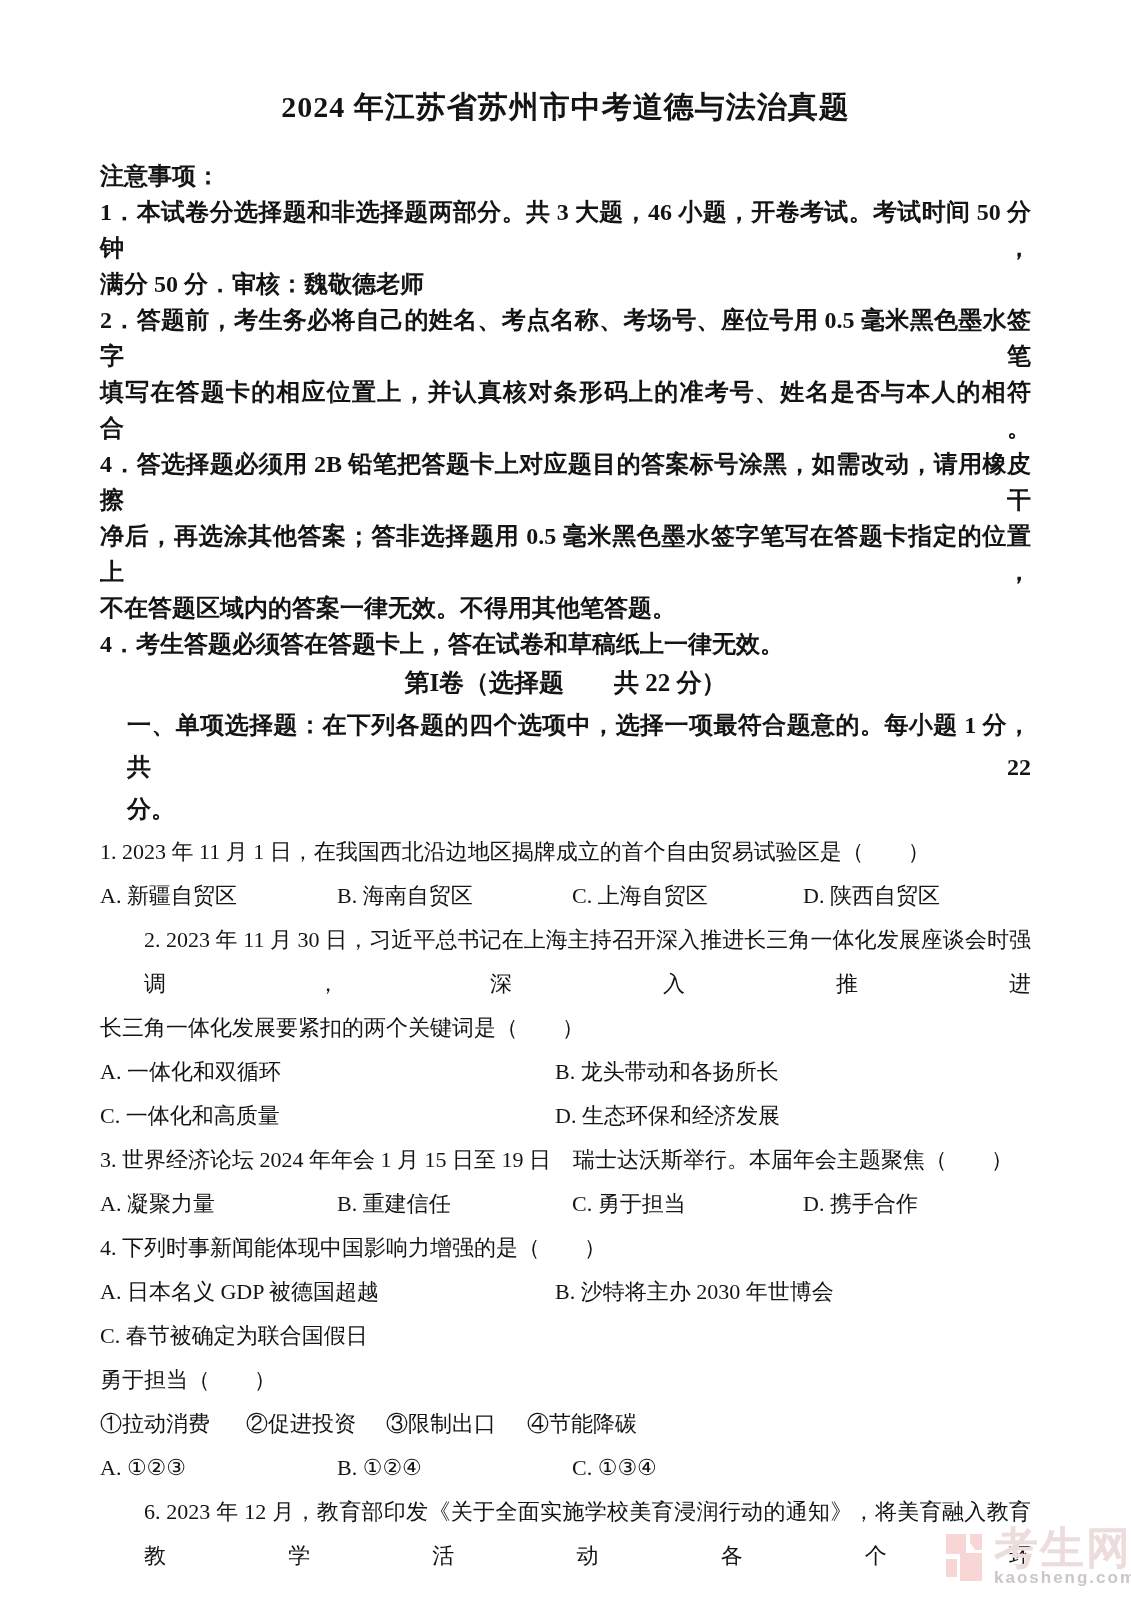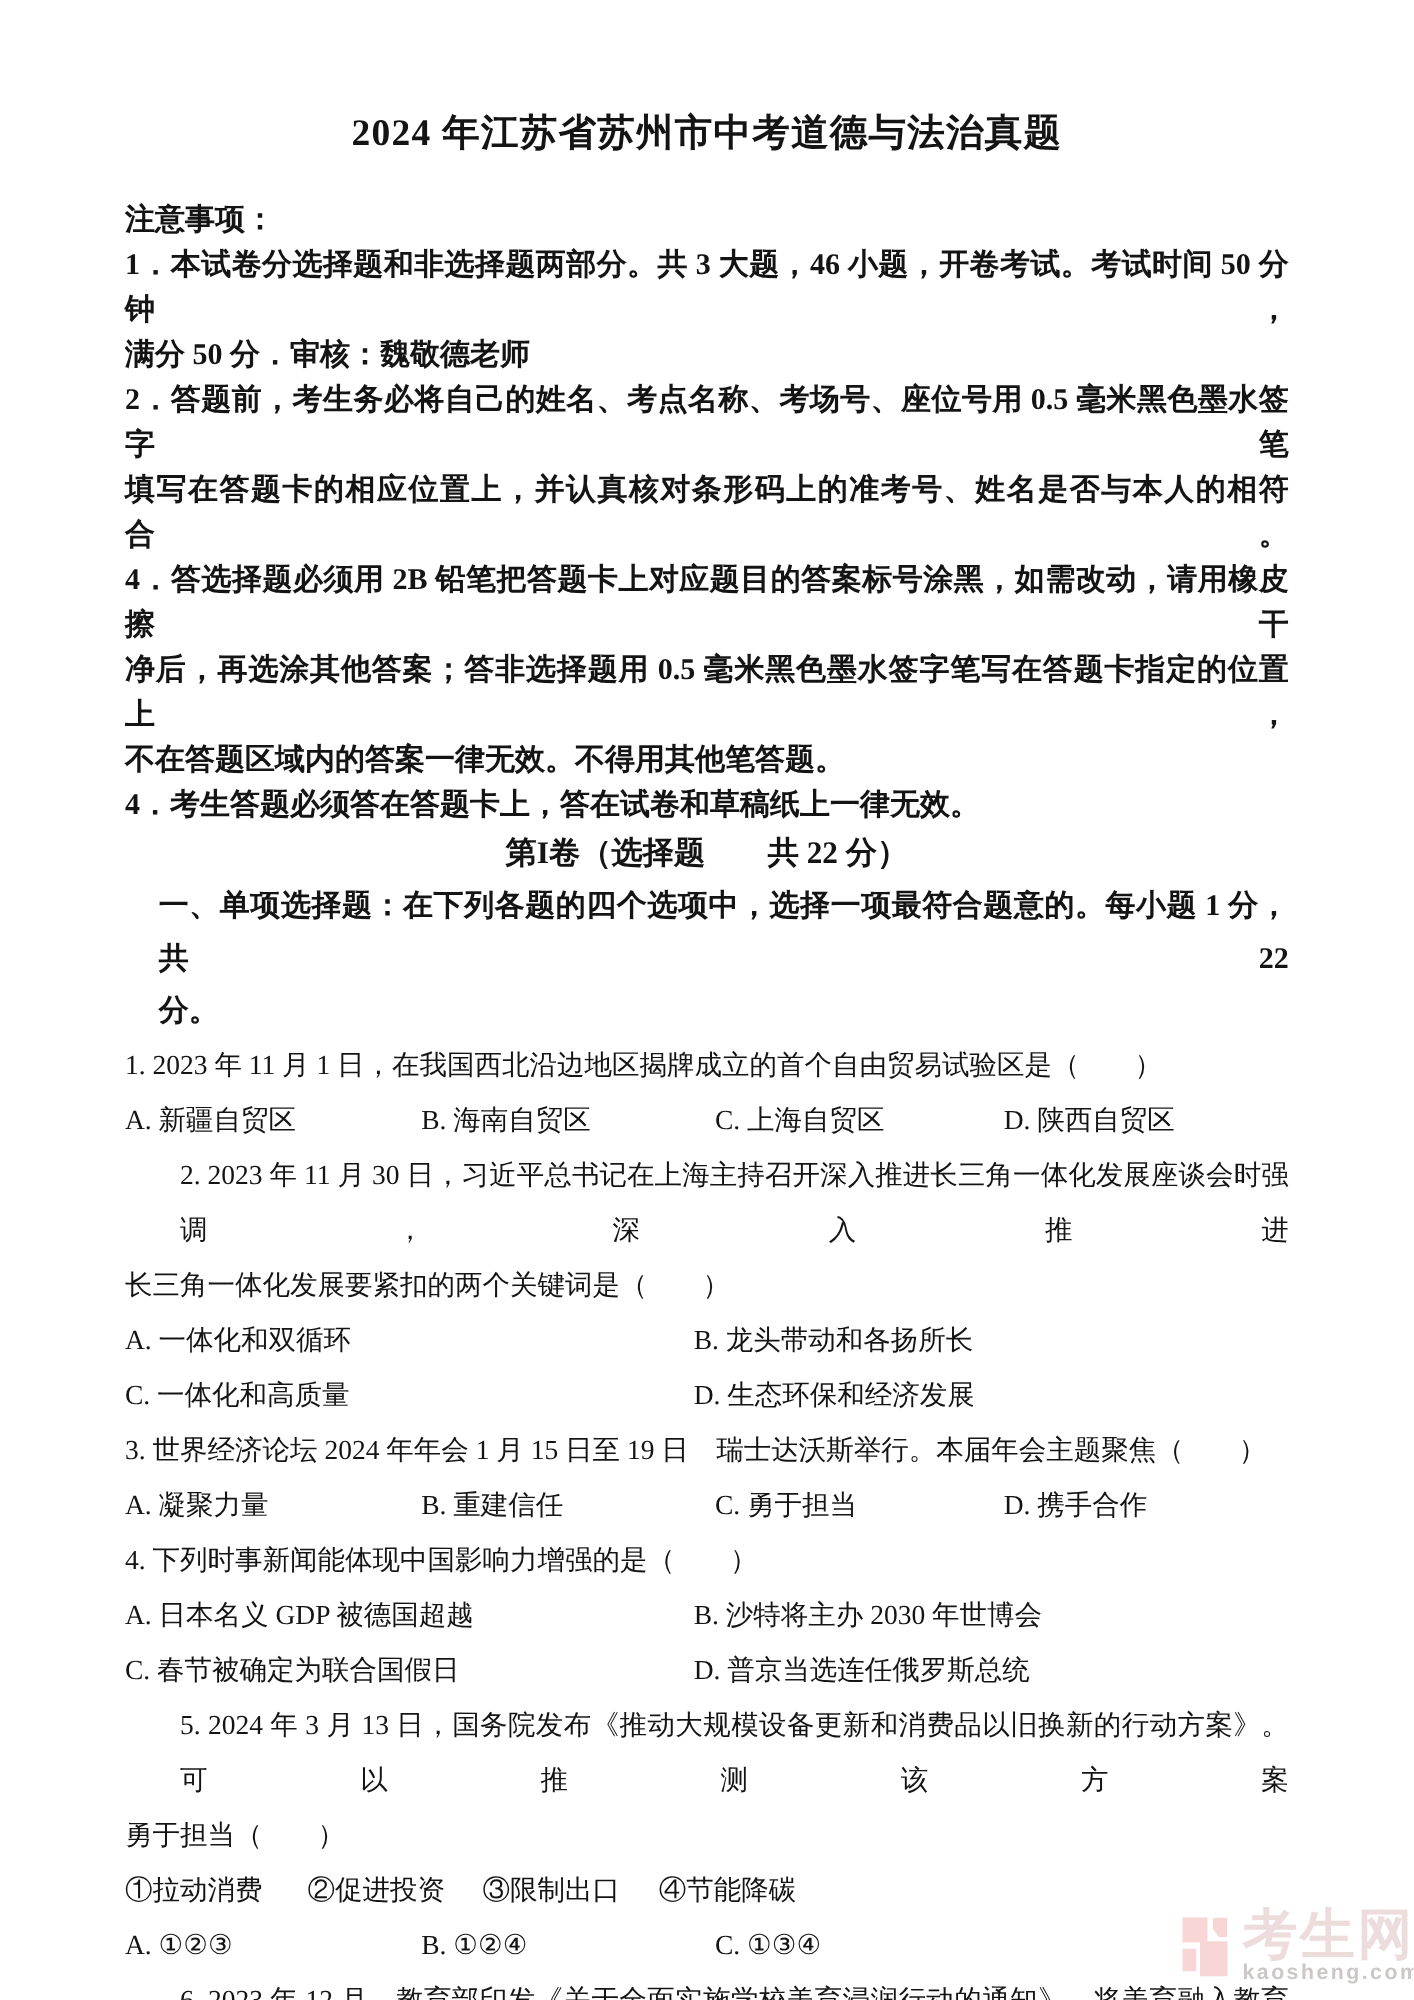--- a/index.html
+++ b/index.html
@@ -164,26 +164,24 @@
     </div>
 
     <div>
       <div class="qline">4. 下列时事新闻能体现中国影响力增强的是（　　）</div>
       <div class="opts2">
         <span>A. 日本名义 GDP 被德国超越</span>
         <span>B. 沙特将主办 2030 年世博会</span>
       </div>
       <div class="opts2">
         <span>C. 春节被确定为联合国假日</span>
-        <span>D. 普京当选连任俄罗斯总统</span>
-      </div>
-    </div>
-
-    <div>
-      <div class="qline fill">5. 2024 年 3 月 13 日，国务院发布《推动大规模设备更新和消费品以旧换新的行动方案》。可以推测该方案</div>
+      </div>
+    </div>
+
+    <div>
       <div class="qline">勇于担当（　　）</div>
       <div class="sub5">
         <span>①拉动消费</span>
         <span>②促进投资</span>
         <span>③限制出口</span>
         <span>④节能降碳</span>
       </div>
       <div class="opts4">
         <span>A. ①②③</span>
         <span>B. ①②④</span>

